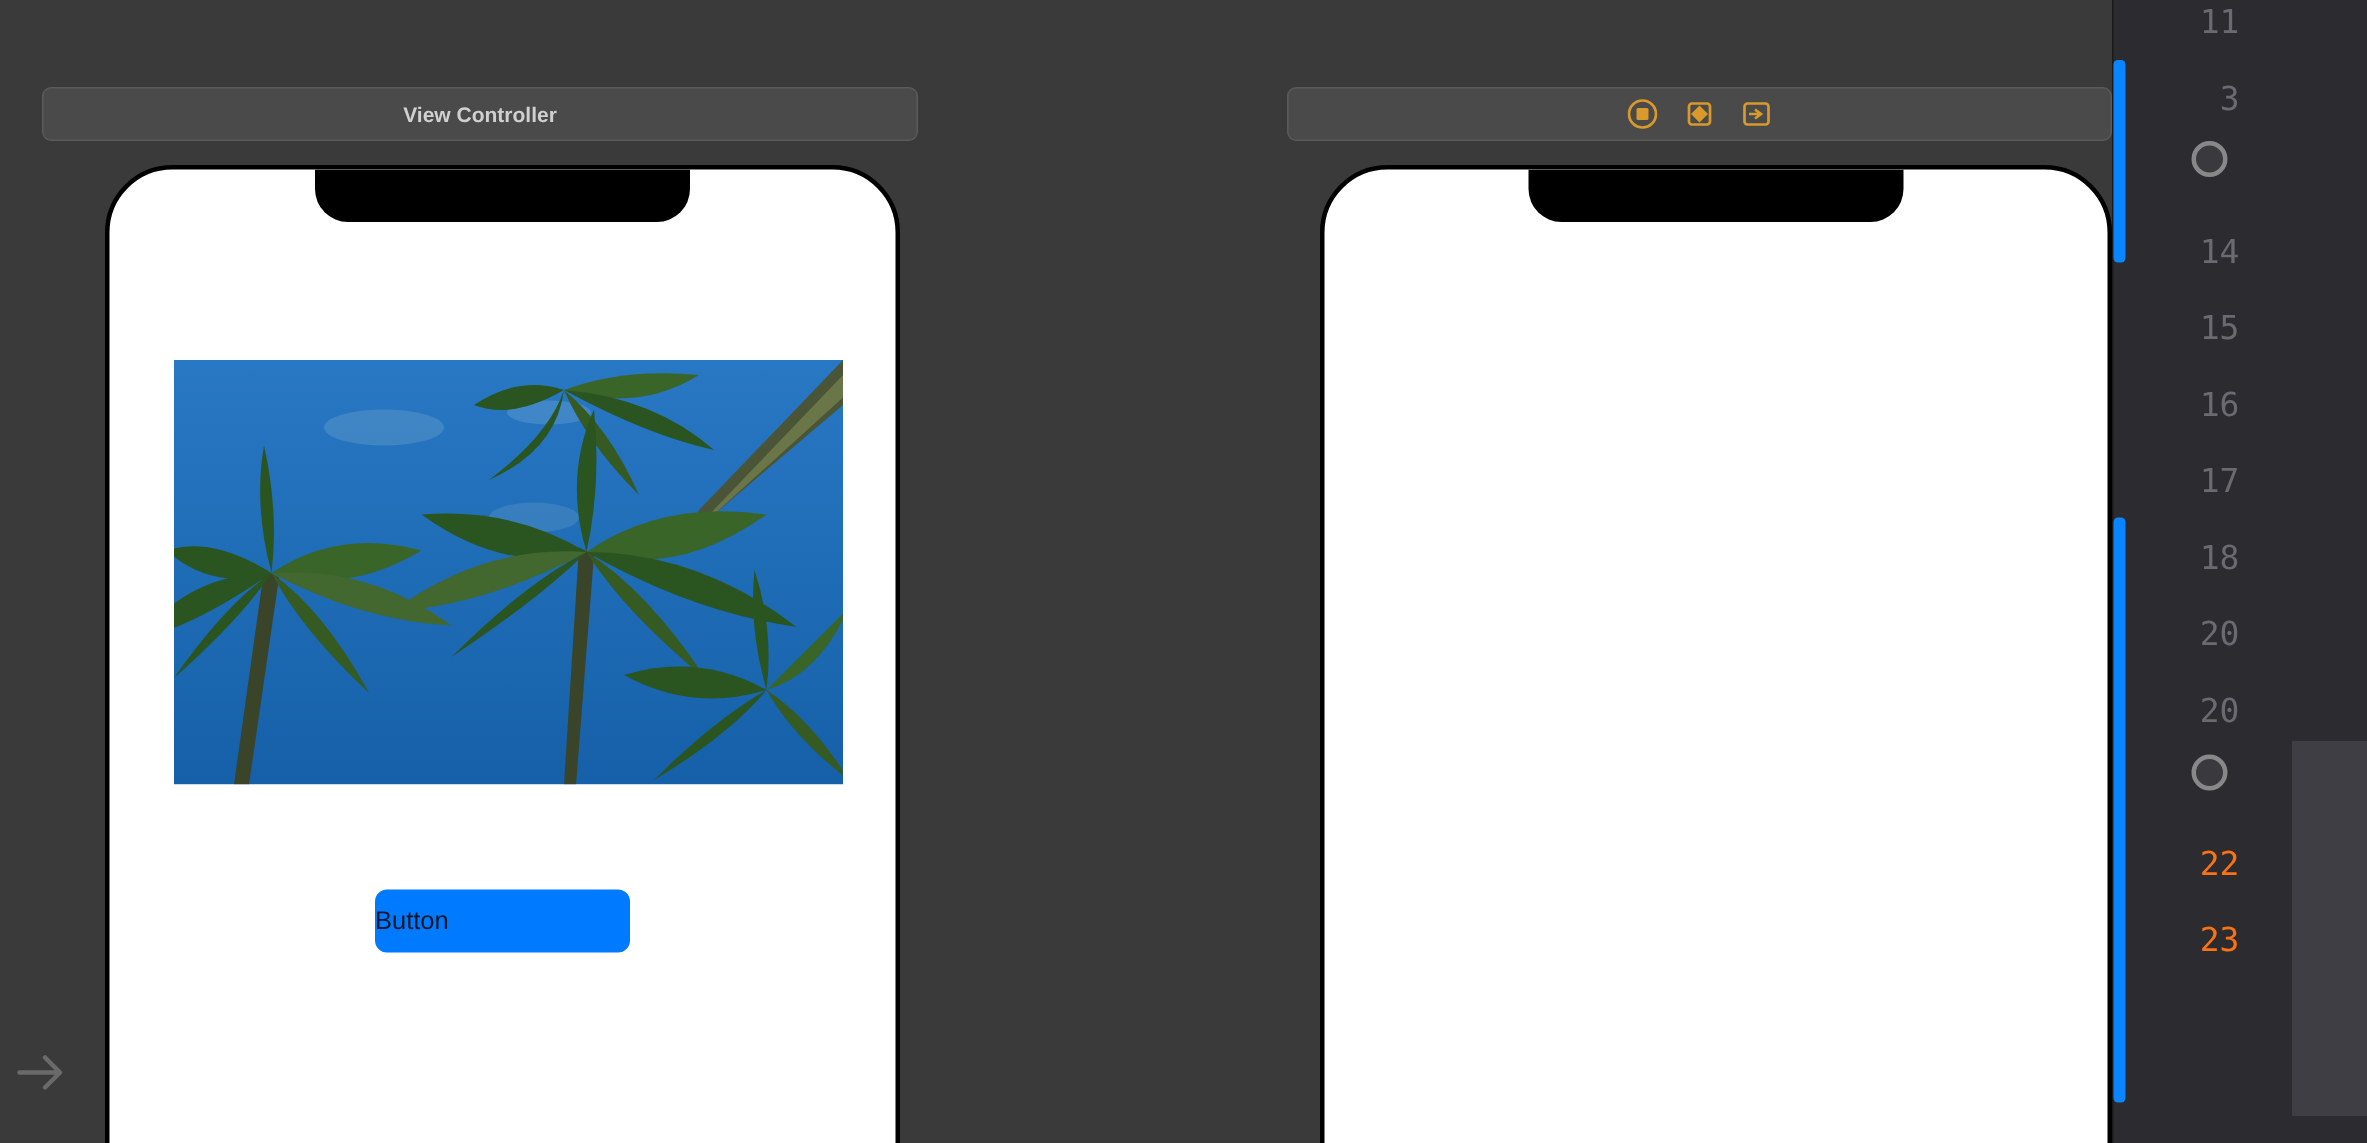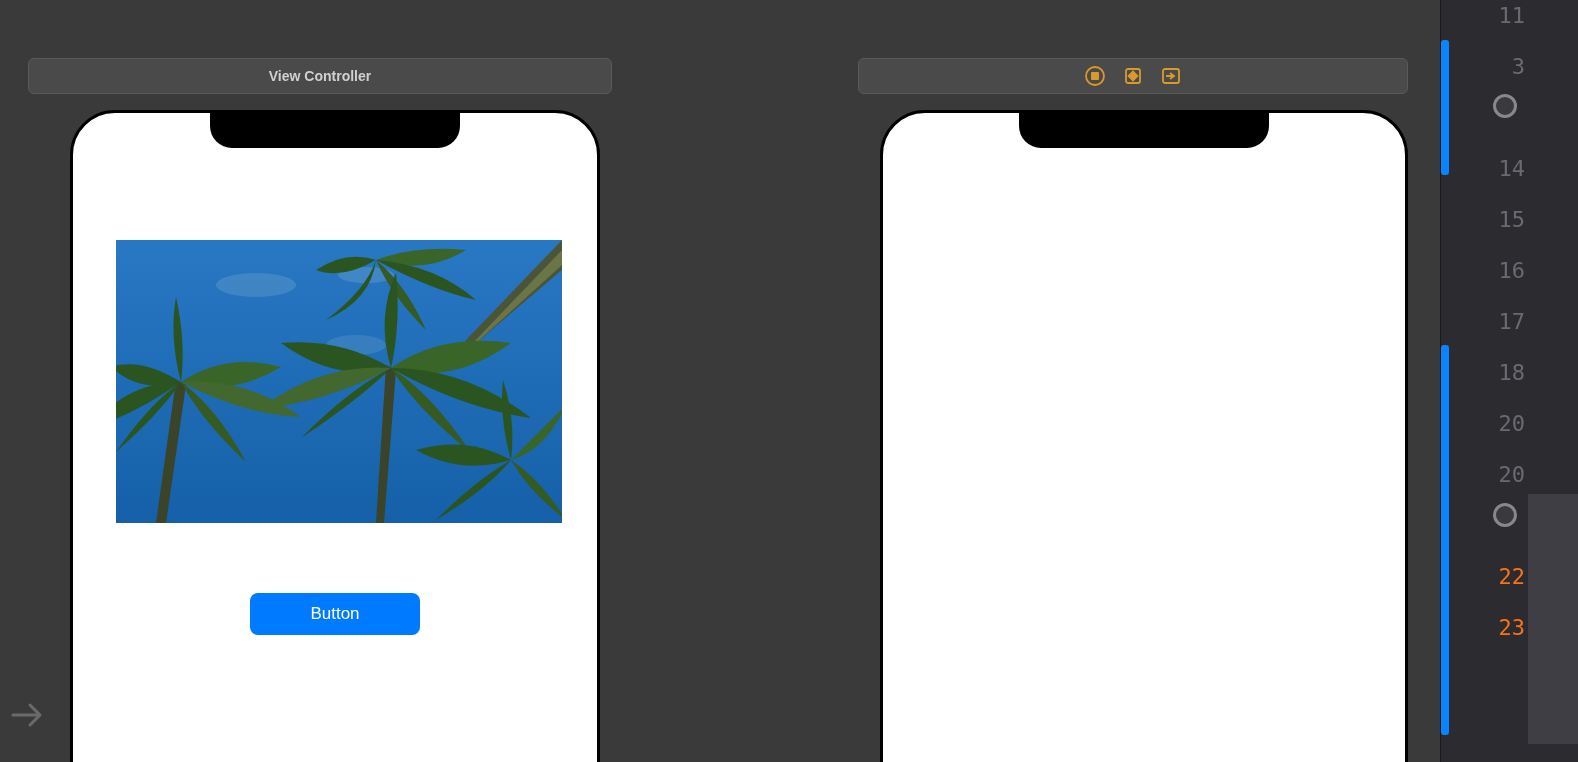--- a/index.html
+++ b/index.html
@@ -122,25 +122,24 @@
     
     .button-element {
       position: absolute;
       top: 480px;
       left: 50%;
       transform: translateX(-50%);
       width: 170px;
       height: 42px;
       background: #007aff;
       border-radius: 8px;
-      color: #ffffff;
+      color: #0f172a;
       font-size: 17px;
       display: flex;
       align-items: center;
-      justify-content: center;
       cursor: pointer;
     }
     
     .vc2-label {
       position: absolute;
       top: 270px;
       left: 50%;
       transform: translateX(-50%);
       font-size: 26px;
       color: #000;
@@ -157,21 +156,21 @@
     
     .segue-arrow svg {
       width: 40px;
       height: 40px;
     }
     
     .minimap {
       position: absolute;
       right: 0;
       top: 0;
-      width: 138px;
+      width: 170px;
       height: 762px;
       background: #2b2b30;
       border-left: 1px solid #1a1a1a;
     }
     
     .line-numbers {
       position: absolute;
       left: 48px;
       top: 0;
       width: 40px;

